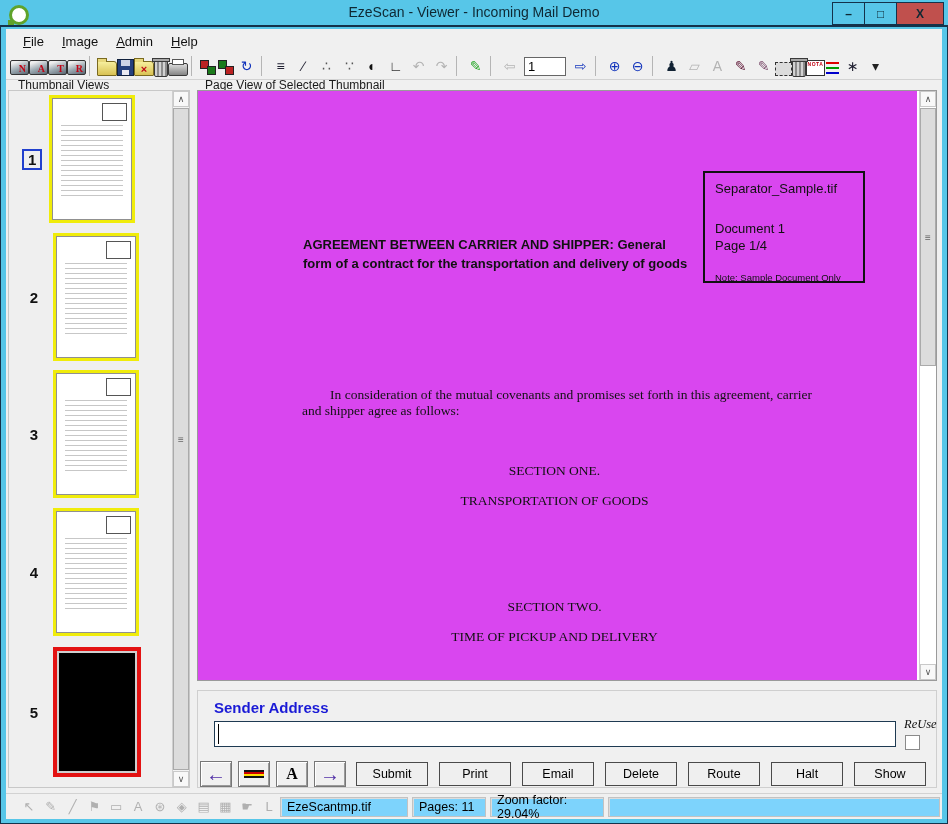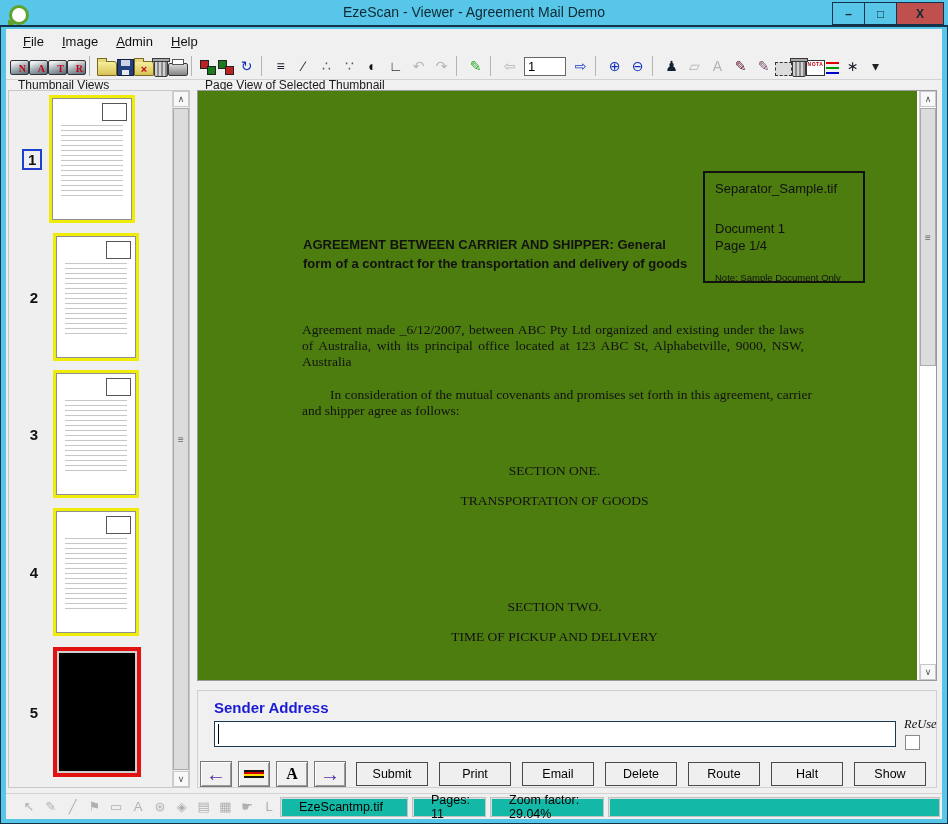--- a/index.html
+++ b/index.html
@@ -53,21 +53,21 @@
   .thumb-page{position:relative;width:80px;height:122px;background:#fff;border:3px solid #f0ec0a;box-shadow:inset 0 0 0 1px #909090;}
   .tp-sep{position:absolute;top:5px;right:5px;width:23px;height:16px;border:1px solid #555;background:#fff;}
   .tp-lines{margin:27px 9px 0;height:72px;background:repeating-linear-gradient(#8f8f8f 0 1px,transparent 1px 5px);opacity:.5;}
   .thumb-item.black .thumb-page{background:#000;border-color:#e31212;border-width:4px;box-shadow:inset 0 0 0 2px #cfcfcf;}
   
   .sbar{position:absolute;width:17px;background:#f3f3f3;border-left:1px solid #cfcfcf;box-sizing:border-box;}
   .sb-btn{position:absolute;left:0;width:16px;height:16px;background:#f8f8f8;border:1px solid #c9c9c9;box-sizing:border-box;color:#555;font-size:9px;display:flex;align-items:center;justify-content:center;}
   .sb-thumb{position:absolute;left:0;width:16px;background:#dcdcdc;border:1px solid #aaa;box-sizing:border-box;display:flex;align-items:center;justify-content:center;color:#666;font-size:10px;}
   
   .docview{position:absolute;left:191px;top:61px;width:740px;height:591px;background:#fff;border:1px solid #9a9a9a;box-sizing:border-box;overflow:hidden;}
-  .docpage{position:absolute;left:0;top:0;right:19px;bottom:0;background:#4d7c0f;}
+  .docpage{position:absolute;left:0;top:0;right:19px;bottom:0;background:#d946ef;}
   .sepbox{position:absolute;left:505px;top:80px;width:162px;height:112px;border:2px solid #111;box-sizing:border-box;padding:8px 0 0 10px;font-size:13px;color:#111;}
   .sepbox .sb1{margin-bottom:24px;}
   .sepbox .sb2{line-height:17px;}
   .sepbox .sbn{margin-top:18px;font-size:9.5px;}
   .doc-heading{position:absolute;left:105px;top:144px;width:386px;font-weight:bold;font-size:13px;line-height:19px;color:#111;}
   .doc-p{position:absolute;font-family:"Liberation Serif",serif;font-size:13.5px;line-height:16px;color:#111;text-align:justify;}
   .doc-center{position:absolute;left:104px;width:505px;text-align:center;font-family:"Liberation Serif",serif;font-size:13.5px;color:#111;}
   
   .senderpanel{position:absolute;left:191px;top:661px;width:740px;height:98px;background:#f0f0f0;border:1px solid #cfcfcf;box-sizing:border-box;}
   .sender-label{position:absolute;left:16px;top:8px;font-weight:bold;font-size:15px;color:#1a1ad6;}
@@ -79,31 +79,31 @@
   .nbtn{width:30px;height:24px;background:#f0f0f0;border:1px solid #777;box-shadow:inset 1px 1px 0 #fff,inset -1px -1px 0 #9a9a9a;display:flex;align-items:center;justify-content:center;}
   .nb-arrow{font-size:20px;font-weight:bold;color:#4f2da5;line-height:20px;}
   .nb-pencil{width:20px;height:8px;background:repeating-linear-gradient(#111 0 2px,#c00 2px 4px,#fd0 4px 6px,#111 6px 8px);}
   .nb-font{font-family:"Liberation Serif",serif;font-weight:bold;font-size:16px;color:#000;}
   .actionbtns{position:absolute;left:158px;top:71px;display:flex;gap:11px;}
   .abtn{height:22px;min-width:52px;padding:0 9px;background:#efefef;border:1px solid #4a4a4a;font-size:12.5px;color:#000;display:flex;align-items:center;justify-content:center;}
   
   .statusbar{position:absolute;left:0;top:764px;width:936px;height:26px;background:#f0f0f0;border-top:1px solid #d2d2d2;box-sizing:border-box;display:flex;align-items:center;}
   .stools{display:flex;align-items:center;padding-left:12px;width:262px;flex:0 0 auto;}
   .stool{width:22px;height:20px;display:flex;align-items:center;justify-content:center;font-size:13px;color:#b0b0b0;}
-  .spanel{height:20px;border:1px solid #c2c2c2;box-shadow:inset 1px 1px 0 #dcdcdc;display:flex;align-items:center;padding:0 18px;font-size:12.5px;color:#000;box-sizing:border-box;margin-right:4px;flex:0 0 auto;background:#14b8a6;}
+  .spanel{height:20px;border:1px solid #c2c2c2;box-shadow:inset 1px 1px 0 #dcdcdc;display:flex;align-items:center;padding:0 6px;font-size:12.5px;color:#000;box-sizing:border-box;margin-right:4px;flex:0 0 auto;background:#7dd3fc;}
   .spanel.fill{flex:1 1 auto;margin-right:2px;}
 </style>
 </head>
 <body>
 
 <div class="window">
 
   <div class="titlebar">
     <div class="logo"></div>
-    <div class="title-text">EzeScan - Viewer - Agreement Mail Demo</div>
+    <div class="title-text">EzeScan - Viewer - Incoming Mail Demo</div>
     <div class="winbtns">
       <div class="wbtn">–</div>
       <div class="wbtn">□</div>
       <div class="wbtn close">X</div>
     </div>
   </div>
 
   <div class="client">
 
     <div class="menubar">
@@ -225,21 +225,20 @@
 
     <div class="docview">
       <div class="docpage">
         <div class="sepbox">
           <div class="sb1">Separator_Sample.tif</div>
           <div class="sb2">Document 1</div>
           <div class="sb2">Page 1/4</div>
           <div class="sbn">Note: Sample Document Only</div>
         </div>
         <div class="doc-heading">AGREEMENT BETWEEN CARRIER AND SHIPPER:  General form of a contract for the transportation and delivery of goods</div>
-        <div class="doc-p" style="left:104px;top:231px;width:502px;">Agreement made _6/12/2007, between  ABC Pty Ltd  organized and existing under the laws of Australia, with its principal office located at 123 ABC St, Alphabetville, 9000, NSW, Australia</div>
         <div class="doc-p" style="left:104px;top:296px;width:510px;text-indent:28px;">In consideration of the mutual covenants and promises set forth in this agreement, carrier and shipper agree as follows:</div>
         <div class="doc-center" style="top:372px;">SECTION ONE.</div>
         <div class="doc-center" style="top:402px;">TRANSPORTATION OF GOODS</div>
         <div class="doc-center" style="top:538px;">TIME OF PICKUP AND DELIVERY</div>
         <div class="doc-center" style="top:508px;">SECTION TWO.</div>
       </div>
       <div class="sbar" style="right:0;top:0;height:589px;background:#fff;">
         <div class="sb-btn" style="top:0;">∧</div>
         <div class="sb-thumb" style="top:17px;height:258px;">≡</div>
         <div class="sb-btn" style="bottom:0;">∨</div>

